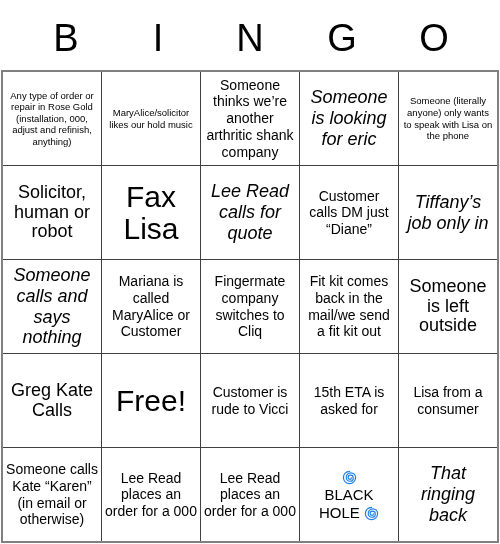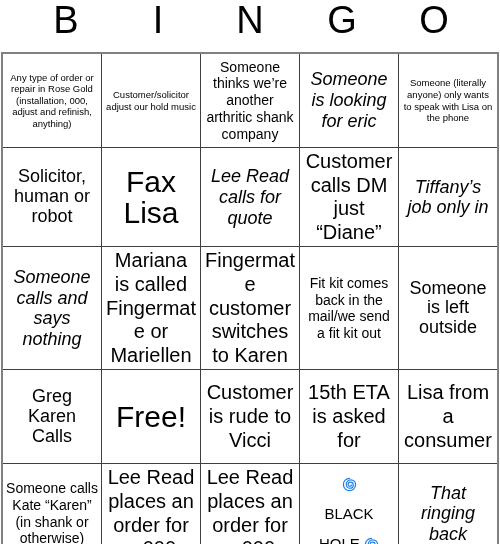--- a/index.html
+++ b/index.html
@@ -62,31 +62,31 @@
   }
   .cell-text {
     display: block;
     width: 100%;
     line-height: 1.12;
     font-family: "Liberation Sans", sans-serif;
   }
   
   .fs-xs .cell-text { font-size: 9.5px; line-height: 1.22; }
   .fs-sm .cell-text { font-size: 14px; line-height: 1.2; }
-  .fs-md .cell-text { font-size: 20px; line-height: 1.18; }
+  .fs-md .cell-text { font-size: 14px; line-height: 1.18; }
   .fs-lg .cell-text { font-size: 18px; line-height: 1.15; font-style: italic; }
   .fs-xl .cell-text { font-size: 18px; line-height: 1.1; }
   .fs-free .cell-text { font-size: 30px; line-height: 1.05; }
 
   .blackhole {
     display: flex;
     flex-direction: column;
     align-items: center;
     justify-content: center;
-    gap: 12px;
+    gap: 0px;
   }
   .bh-line {
     font-size: 15px;
     line-height: 1.2;
     white-space: nowrap;
   }
   .spiral {
     display: inline-block;
     vertical-align: middle;
     width: 15px;
@@ -107,21 +107,21 @@
     <div class="bingo-letter">O</div>
   </div>
 
   <table class="grid">
     <tbody>
       <tr>
         <td class="fs-xs">
             <span class="cell-text">Any type of order or repair in Rose Gold (installation, 000, adjust and refinish, anything)</span>
           </td>
         <td class="fs-xs">
-            <span class="cell-text">Customer/solicitor adjust our hold music</span>
+            <span class="cell-text">MaryAlice/solicitor likes our hold music</span>
           </td>
         <td class="fs-sm">
             <span class="cell-text">Someone thinks we’re another arthritic shank company</span>
           </td>
         <td class="fs-lg">
             <span class="cell-text">Someone is looking for eric</span>
           </td>
         <td class="fs-xs">
             <span class="cell-text">Someone (literally anyone) only wants to speak with Lisa on the phone</span>
           </td>
@@ -141,52 +141,52 @@
           </td>
         <td class="fs-lg">
             <span class="cell-text">Tiffany’s job only in</span>
           </td>
       </tr>
       <tr>
         <td class="fs-lg">
             <span class="cell-text">Someone calls and says nothing</span>
           </td>
         <td class="fs-md">
-            <span class="cell-text">Mariana is called Fingermate or Mariellen</span>
-          </td>
-        <td class="fs-md">
-            <span class="cell-text">Fingermate customer switches to Karen</span>
+            <span class="cell-text">Mariana is called MaryAlice or Customer</span>
+          </td>
+        <td class="fs-md">
+            <span class="cell-text">Fingermate company switches to Cliq</span>
           </td>
         <td class="fs-sm">
             <span class="cell-text">Fit kit comes back in the mail/we send a fit kit out</span>
           </td>
         <td class="fs-xl">
             <span class="cell-text">Someone is left outside</span>
           </td>
       </tr>
       <tr>
         <td class="fs-xl">
-            <span class="cell-text">Greg Karen Calls</span>
+            <span class="cell-text">Greg Kate Calls</span>
           </td>
         <td class="fs-free">
             <span class="cell-text">Free!</span>
           </td>
         <td class="fs-md">
             <span class="cell-text">Customer is rude to Vicci</span>
           </td>
         <td class="fs-md">
             <span class="cell-text">15th ETA is asked for</span>
           </td>
         <td class="fs-md">
             <span class="cell-text">Lisa from a consumer</span>
           </td>
       </tr>
       <tr>
         <td class="fs-sm">
-            <span class="cell-text">Someone calls Kate “Karen” (in shank or otherwise)</span>
+            <span class="cell-text">Someone calls Kate “Karen” (in email or otherwise)</span>
           </td>
         <td class="fs-md">
             <span class="cell-text">Lee Read places an order for a 000</span>
           </td>
         <td class="fs-md">
             <span class="cell-text">Lee Read places an order for a 000</span>
           </td>
         <td>
           <div class="blackhole">
             <div class="bh-line">

